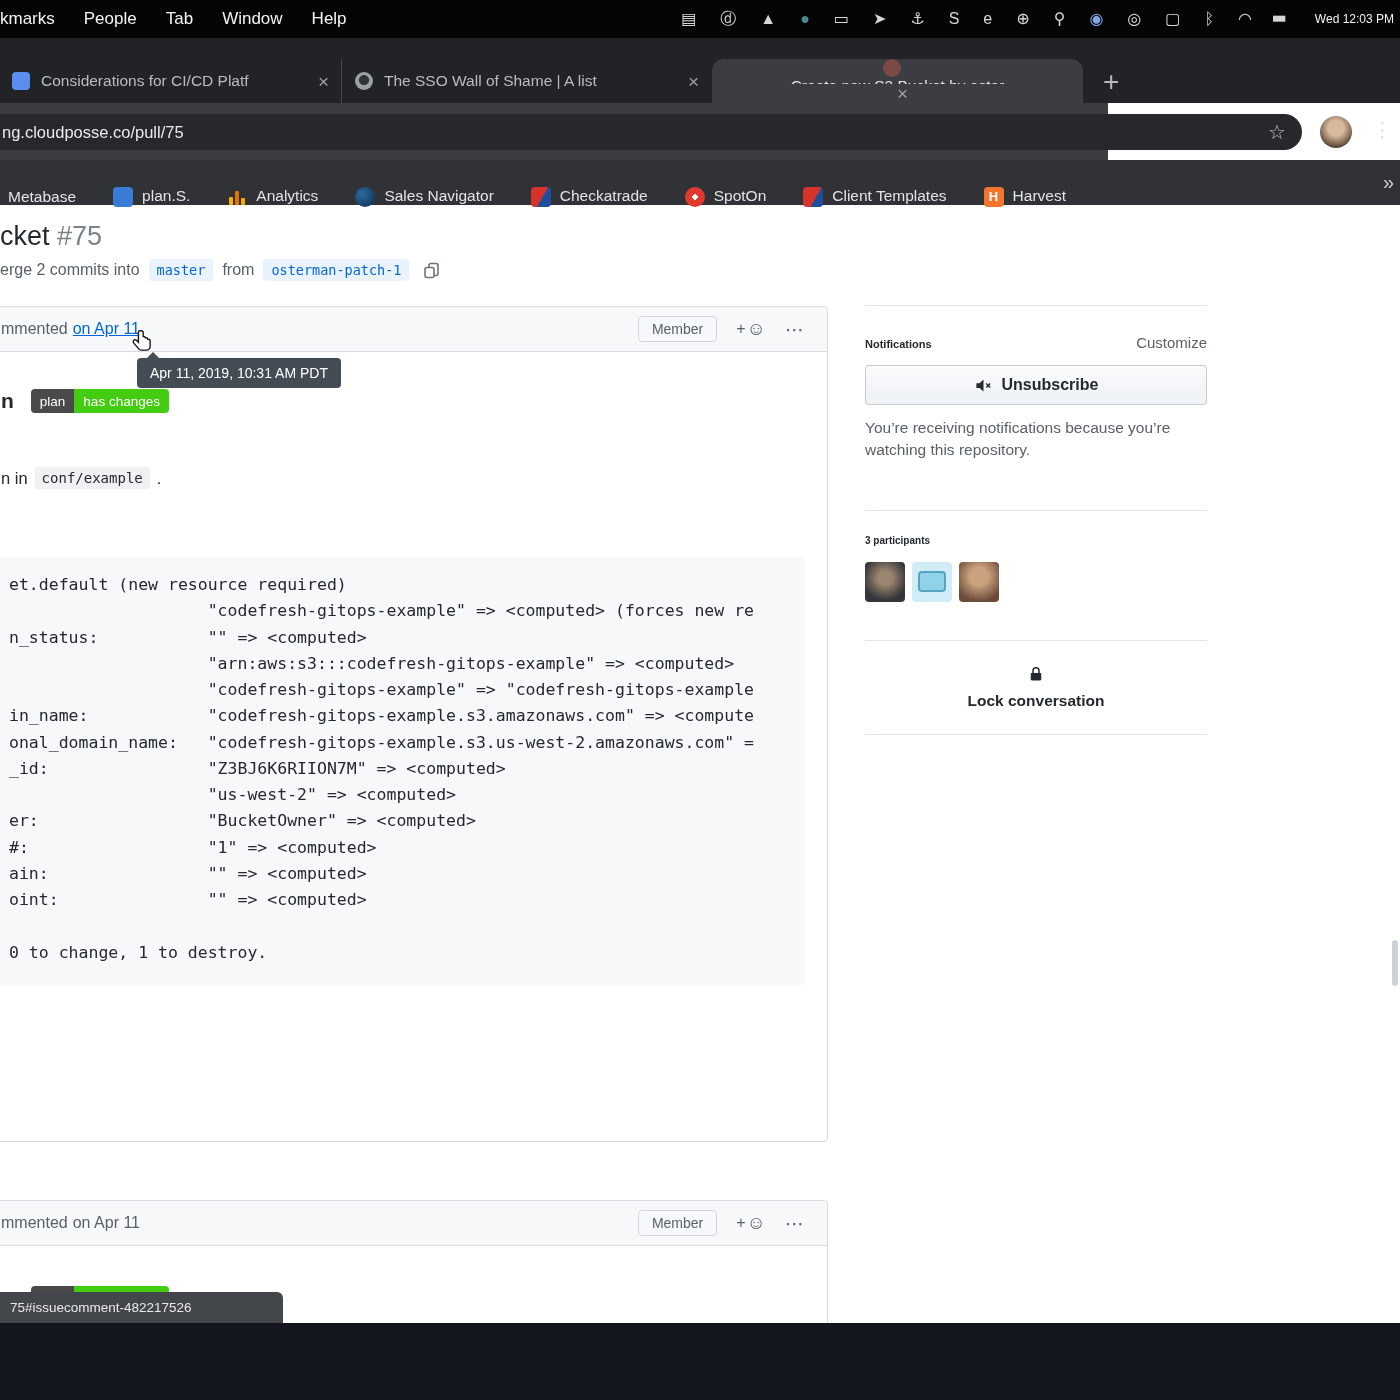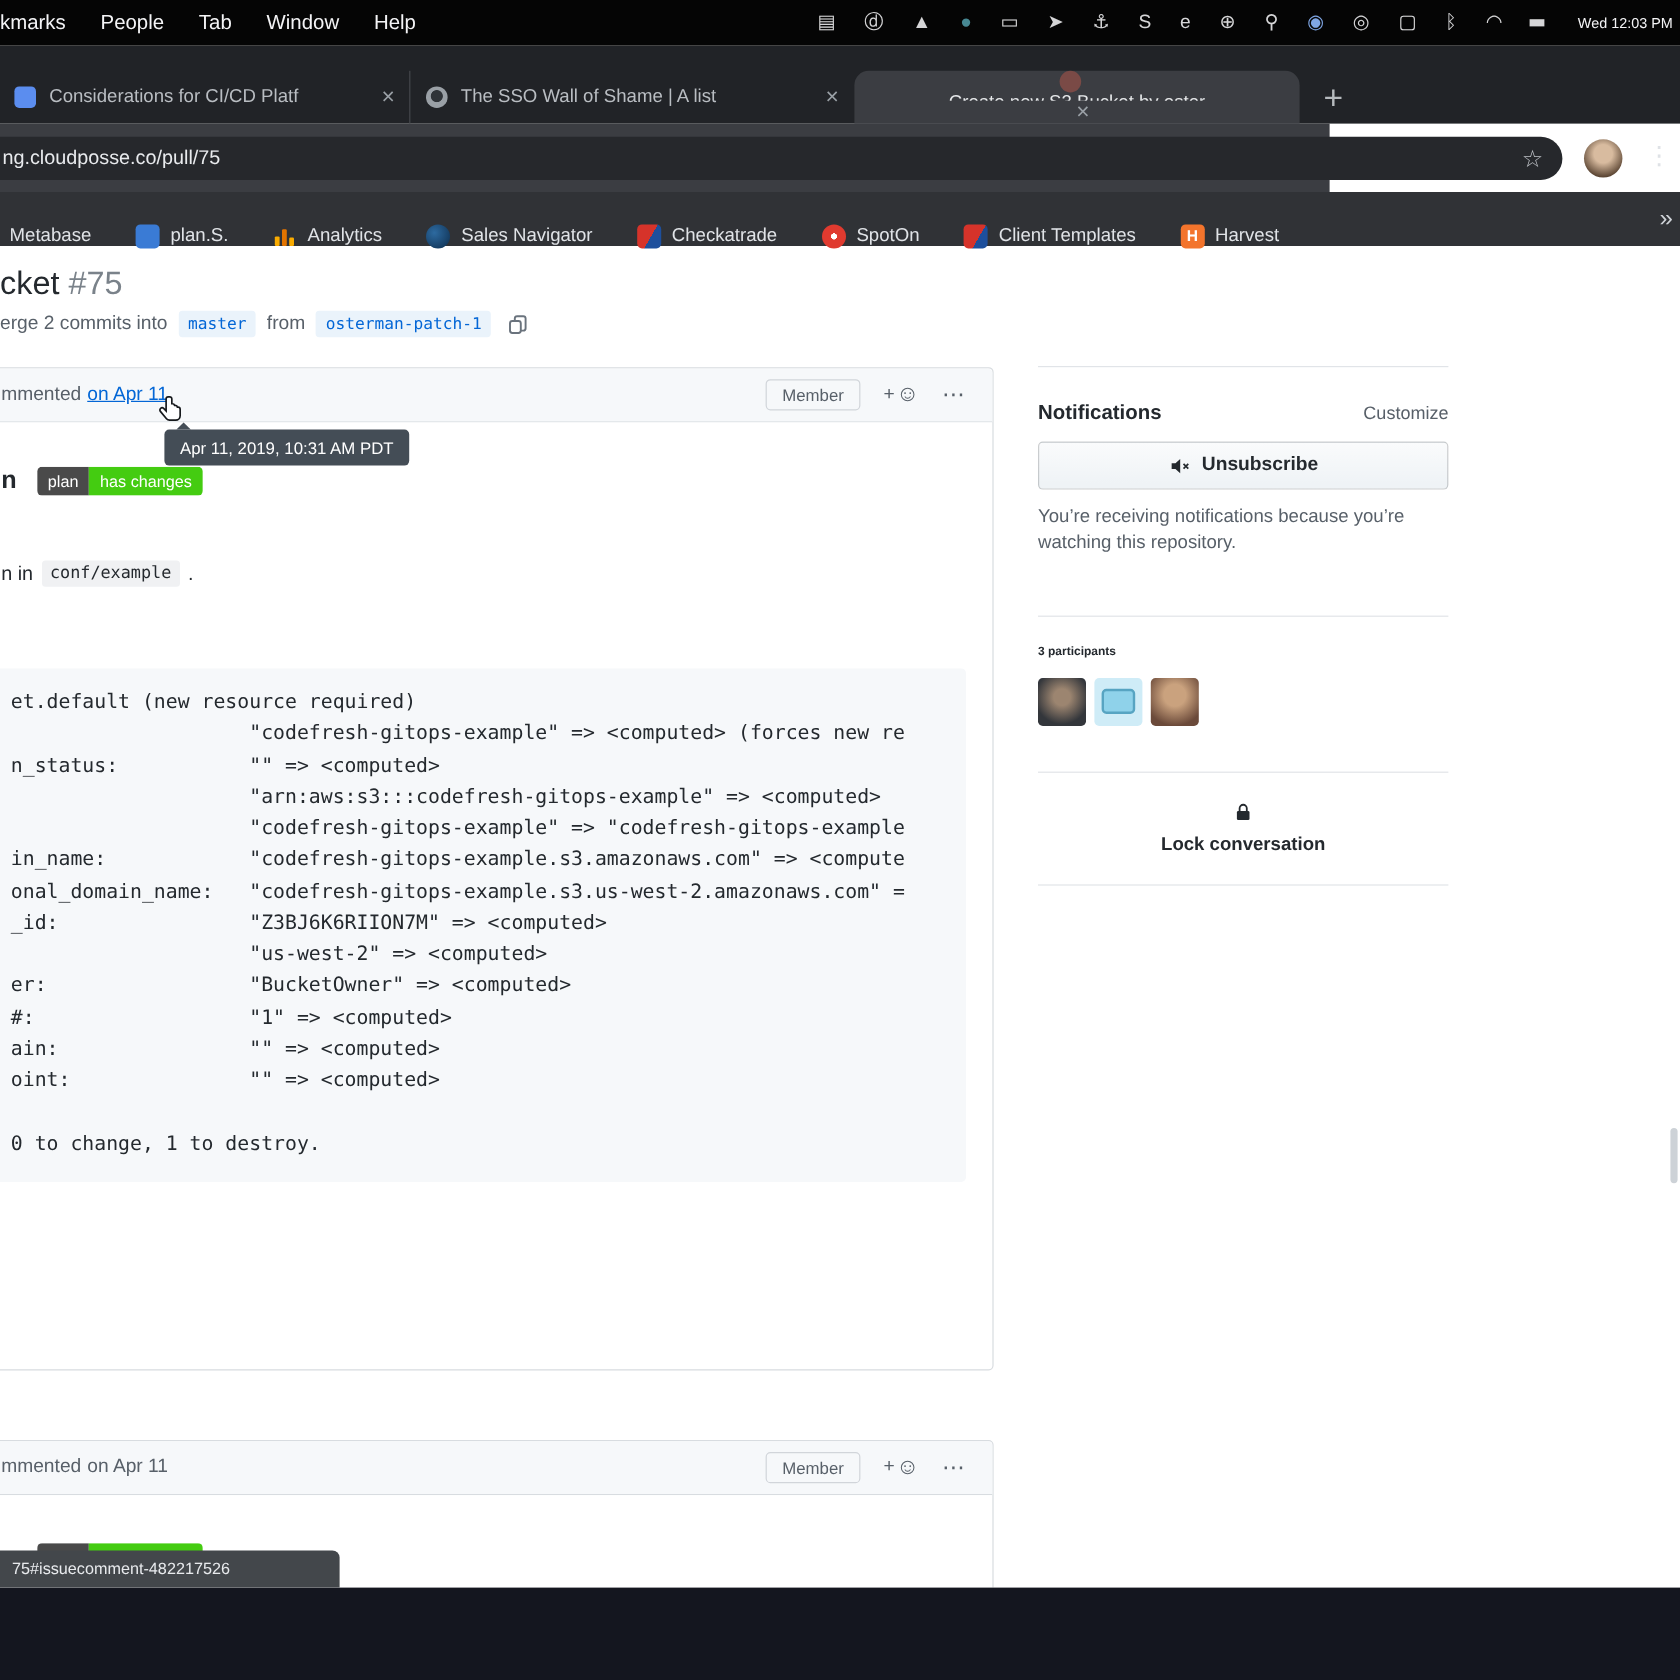--- a/index.html
+++ b/index.html
@@ -41,21 +41,21 @@
              border-radius:18px; display:flex; align-items:center; color:#e8eaed; font-size:16.5px; padding:0 16px 0 42px; }
   .omni-url { flex:1; white-space:nowrap; overflow:hidden; }
   .star { font-size:20px; color:#bdc1c6; }
   .profile-avatar { position:absolute; left:1320px; top:13px; width:32px; height:32px; border-radius:50%;
                     background:radial-gradient(circle at 50% 38%, #d8bb9f 30%, #5c4634 75%); }
   .browser-kebab { position:absolute; left:1372px; top:15px; font-size:21px; color:#dfe2e6; letter-spacing:0; }
 
   
   .bookmarksbar { position:absolute; top:160px; left:0; width:1400px; height:45px; background:#303236;
                   display:flex; align-items:center; color:#e0e3e7; font-size:15.5px; padding-left:8px; z-index:17; }
-  .bm { display:flex; align-items:center; margin-right:37px; white-space:nowrap;margin-top:28px; }
+  .bm { display:flex; align-items:flex-start; margin-right:37px; white-space:nowrap;margin-top:28px; }
   .bm-icon { width:20px; height:20px; border-radius:4px; margin-right:9px; flex:none;
              display:flex; align-items:center; justify-content:center; }
   .ic-flag { background:#3a7bd5; }
   .ic-salesnav { border-radius:50%; background:radial-gradient(circle at 35% 35%, #2d6aa0, #0d2d4d); }
   .ic-checkatrade { background:linear-gradient(120deg, #d6332a 55%, #1d4f9c 55%); }
   .ic-spoton { border-radius:50%; background:radial-gradient(circle, #fff 0 18%, #e03a2f 19%); }
   .ic-templates { background:linear-gradient(300deg, #1d4f9c 40%, #d6332a 40%); }
   .ic-harvest { background:#f3742c; color:#fff; font-size:13px; font-weight:bold; }
   .bm-overflow { position:absolute; right:6px; font-size:20px; color:#cfd3d8; }
 
@@ -103,21 +103,21 @@
                     line-height:26.25px; color:#24292e; padding:15px 10px 15px 28px; white-space:pre; }
 
   
   .sidebar { position:absolute; left:865px; top:100px; width:342px; }
   .sb-divider { border:none; border-top:1px solid #e1e4e8; }
   .d0 { margin:0 0 28px 0; }
   .d1 { margin:48px 0 24px 0; }
   .d2 { margin:38px 0 24px 0; }
   .d3 { margin:24px 0 0 0; }
   .sb-head { display:flex; justify-content:space-between; align-items:baseline; }
-  .sb-title { font-size:17px; font-weight:700; color:#24292e; }
+  .sb-title { font-size:11px; font-weight:700; color:#24292e; }
   .sb-customize { font-size:15px; color:#586069; cursor:pointer; }
   .unsub-btn { margin-top:14px; width:100%; height:40px; background:linear-gradient(180deg,#fafbfc,#eff3f6 90%);
                border:1px solid rgba(27,31,35,.2); border-radius:4px; font-size:16px; font-weight:700;
                color:#24292e; display:flex; align-items:center; justify-content:center; gap:9px;
                font-family:inherit; }
   .sb-note { margin-top:12px; font-size:15.5px; color:#586069; line-height:1.45; }
   .sb-participants { font-size:10px; font-weight:700; color:#24292e; }
   .avatar-row { display:flex; gap:7px; margin-top:16px; }
   .p-avatar { width:40px; height:40px; border-radius:4px; }
   .p-a1 { background:radial-gradient(circle at 50% 40%, #9c8570 22%, #33363b 72%); }

